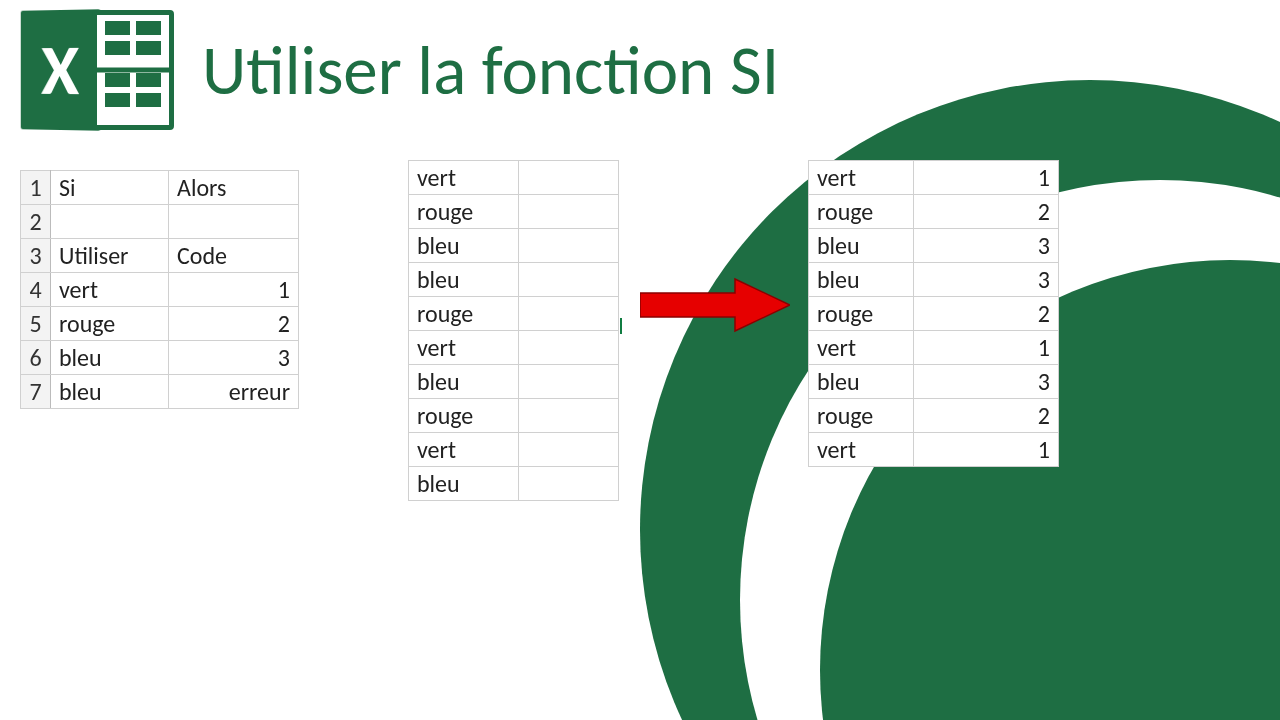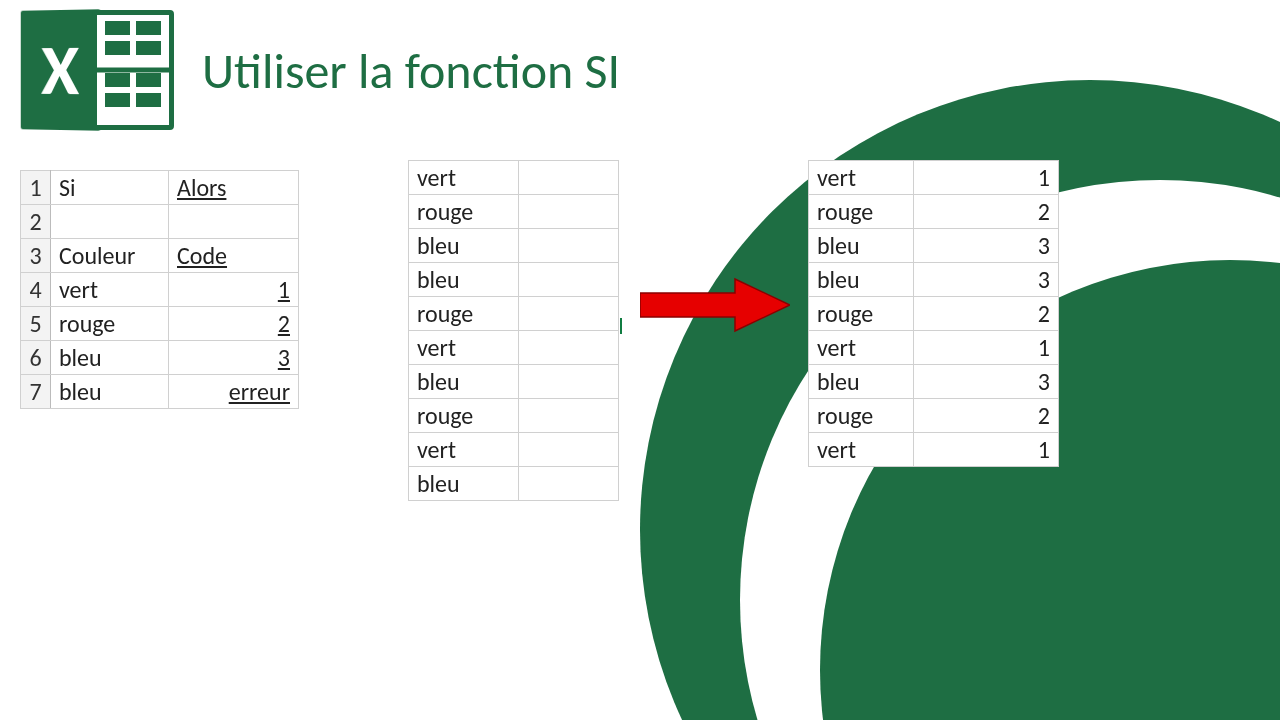--- a/index.html
+++ b/index.html
@@ -93,21 +93,21 @@
     display: flex;
     height: 14px;
     margin: 6px 8px;
     gap: 6px;
   }
   .sheet-cell {
     flex: 1;
     background: #1e6e43;
   }
   .title {
-    font-size: 50px;
+    font-size: 69px;
     font-weight: 300;
     color: #1e6e43;
     white-space: nowrap;
   }
 
   .content {
     position: absolute;
     top: 160px;
     left: 0;
     right: 0;
@@ -133,21 +133,21 @@
     background: #f3f3f3;
     color: #333;
     text-align: center;
     width: 30px;
     border-right: 1px solid #bbb;
   }
   table.sheet .num { text-align: right; }
 
   #table-left { top: 10px; left: 20px; }
   #table-left td.colA { width: 118px; }
-  #table-left td.colB { width: 130px; text-decoration: underline; }
+  #table-left td.colB { width: 130px; }
 
   #table-mid { top: 0px; left: 408px; }
   #table-mid td.colA { width: 110px; }
   #table-mid td.colB { width: 100px; }
 
   #table-right { top: 0px; left: 808px; }
   #table-right td.colA { width: 105px; }
   #table-right td.colB { width: 145px; }
 
   .arrow {
@@ -208,21 +208,21 @@
           <td class="colA">Si</td>
           <td class="colB">Alors</td>
         </tr>
     <tr>
           <td class="rownum">2</td>
           <td class="colA"></td>
           <td class="colB"></td>
         </tr>
     <tr>
           <td class="rownum">3</td>
-          <td class="colA">Couleur</td>
+          <td class="colA">Utiliser</td>
           <td class="colB">Code</td>
         </tr>
     <tr>
           <td class="rownum">4</td>
           <td class="colA">vert</td>
           <td class="colB num">1</td>
         </tr>
     <tr>
           <td class="rownum">5</td>
           <td class="colA">rouge</td>

